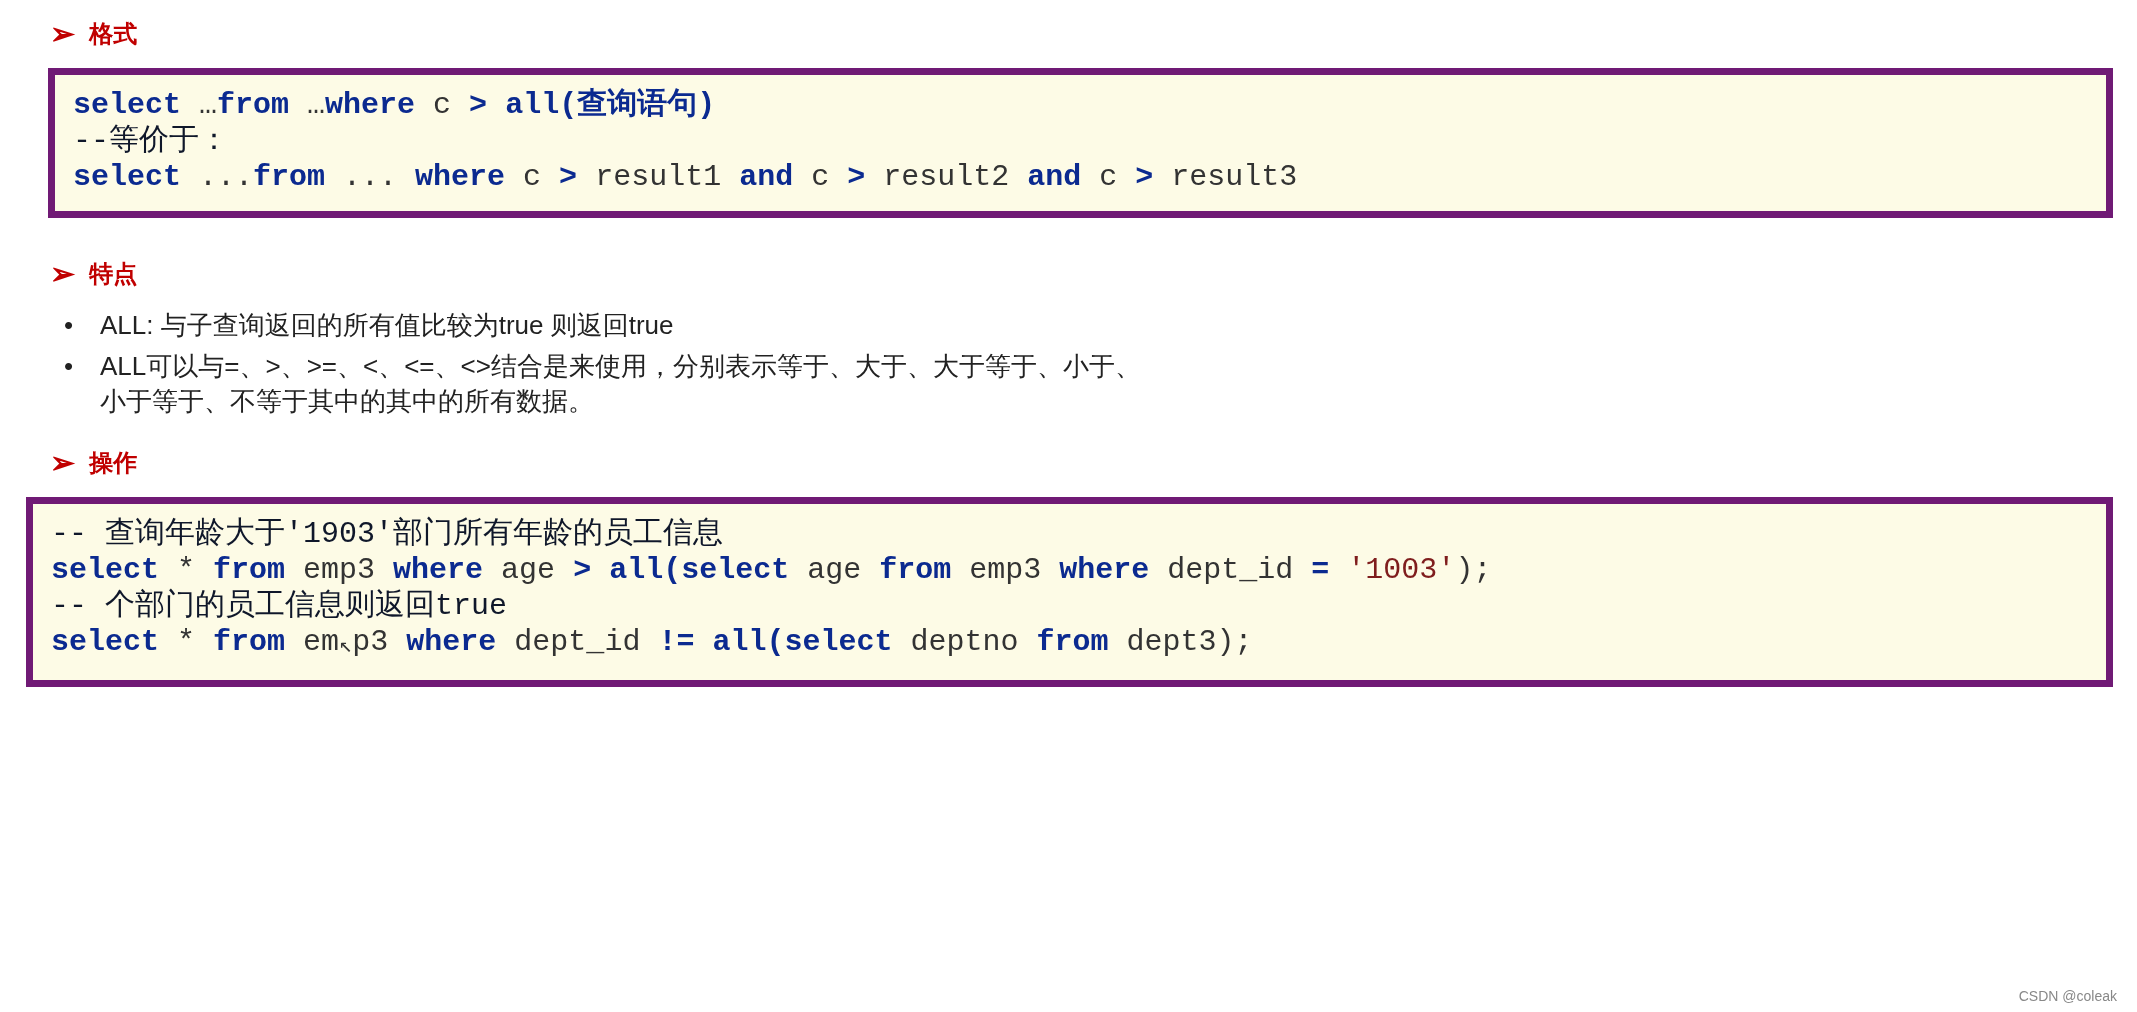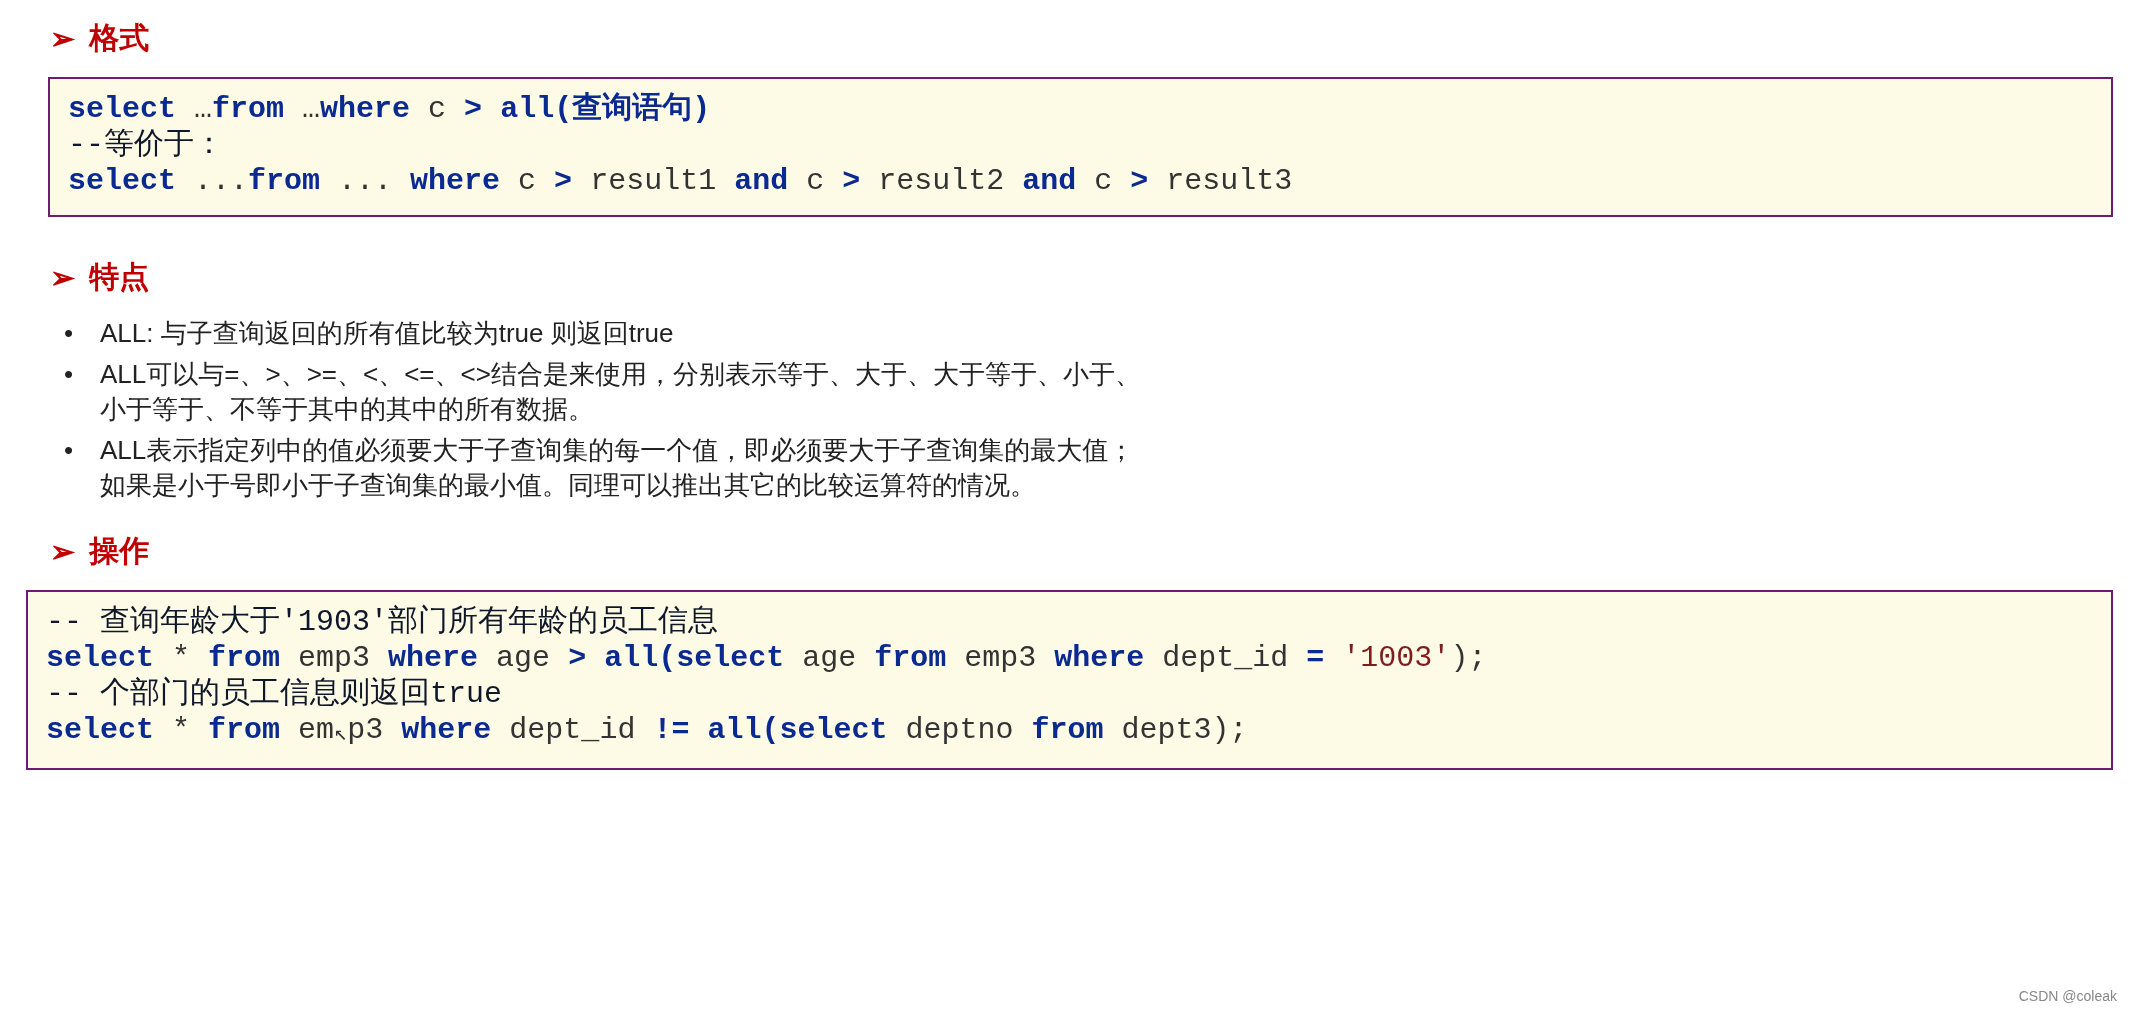--- a/index.html
+++ b/index.html
@@ -1,20 +1,20 @@
 <!DOCTYPE html>
 <html><head>
 <meta charset="utf-8">
 <style>
   html,body{margin:0;padding:0;background:#fff;font-family:"Microsoft YaHei","SimSun",sans-serif;}
   .page{width:2137px;height:1012px;box-sizing:border-box;padding:18px 0 0 0;position:relative;}
   .section-title{display:flex;align-items:center;margin:0 0 18px 50px;}
   .arrow{color:#c00000;font-size:30px;font-weight:bold;margin-right:14px;line-height:1;}
-  .title-text{color:#c00000;font-size:30px;font-weight:bold;}
-  .code-box{margin:0 24px 0 48px;border:2px solid #701a75;background:#fdfbe6;padding:12px 18px 16px 18px;
+  .title-text{color:#c00000;font-size:24px;font-weight:bold;}
+  .code-box{margin:0 24px 0 48px;border:7px solid #701a75;background:#fdfbe6;padding:12px 18px 16px 18px;
             font-family:Consolas,"Courier New",monospace;font-size:30px;line-height:1.2;color:#333;}
   .kw{color:#0b2a90;font-weight:bold;}
   .cmt{color:#0f172a;}
   .str{color:#7f1d1d;}
   .txt{color:#333;}
   .bullets{margin:14px 0 0 62px;padding:0;list-style:none;}
   .bullets li{position:relative;font-size:26px;color:#222;line-height:1.35;padding-left:38px;margin:6px 0;max-width:1060px;}
   .bullets li::before{content:"•";position:absolute;left:2px;top:0;font-size:26px;color:#222;}
   .spacer{height:20px;}
   .watermark{position:absolute;right:20px;bottom:8px;color:#888;font-size:14px;font-family:Arial,sans-serif;margin-left:26px;}
@@ -46,21 +46,20 @@
   <div class="spacer"></div>
 
   <div class="section-title">
     <span class="arrow">➢</span>
     <span class="title-text">特点</span>
   </div>
 
   <ul class="bullets">
     <li>ALL: 与子查询返回的所有值比较为true 则返回true</li>
     <li>ALL可以与=、&gt;、&gt;=、&lt;、&lt;=、&lt;&gt;结合是来使用，分别表示等于、大于、大于等于、小于、小于等于、不等于其中的其中的所有数据。</li>
-    <li>ALL表示指定列中的值必须要大于子查询集的每一个值，即必须要大于子查询集的最大值；如果是小于号即小于子查询集的最小值。同理可以推出其它的比较运算符的情况。</li>
   </ul>
 
   <div class="section-title mt">
     <span class="arrow">➢</span>
     <span class="title-text">操作</span>
   </div>
 
   <div class="code-box box2">
     <div class="cmt">-- 查询年龄大于'1903'部门所有年龄的员工信息</div>
     <div>

